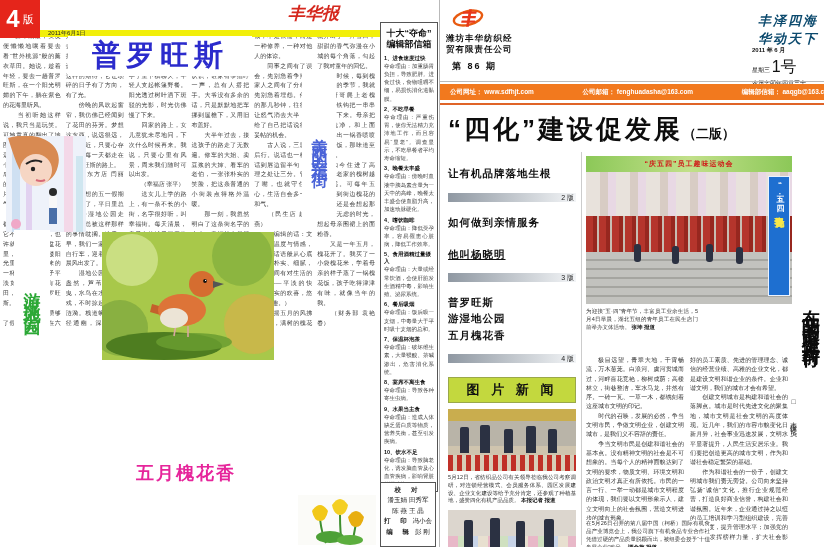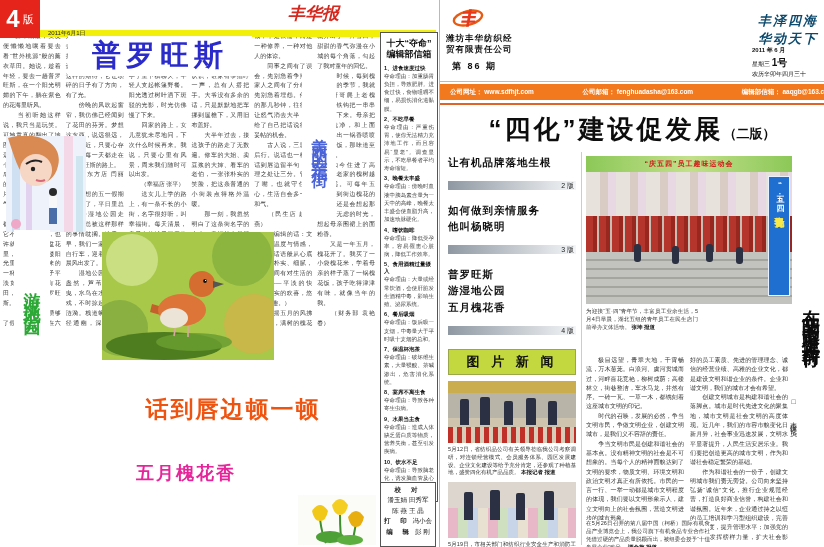--- a/index.html
+++ b/index.html
@@ -40,27 +40,27 @@
   .staffbox .lbl{font-weight:bold;letter-spacing:4px;}
   
   .divline{background:#b9b9b9;}
   .company{font-weight:bold;font-size:8.5px;line-height:1.3;color:#111;letter-spacing:1px;}
   .issue{font-weight:bold;font-size:9px;color:#111;letter-spacing:2px;}
   .bigtitle{color:#e32119;font-family:"Liberation Serif",serif;font-weight:900;font-size:52px;
             display:flex;justify-content:space-between;align-items:flex-start;}
   .slogan{color:#0c4a6e;font-family:"Liberation Serif",serif;font-style:italic;font-weight:bold;
           font-size:13px;line-height:1.4;letter-spacing:2px;}
   .dateblk{font-size:6px;color:#111;line-height:1.5;}
-  .dateblk .big{font-size:10px;font-weight:bold;margin-top:16px;}
+  .dateblk .big{font-size:16px;font-weight:normal;margin-top:16px;}
   .pinyin{display:flex;justify-content:space-between;font-family:"Liberation Serif",serif;
           font-size:9px;color:#222;letter-spacing:2px;}
   .obar{background:#f2791e;color:#fff;font-size:6.5px;font-weight:bold;display:flex;
         align-items:center;justify-content:space-between;padding:0 10px;}
   .redline{background:#e06428;}
-  .rp-head{font-size:26px;font-weight:bold;color:#0d0d0d;letter-spacing:3px;text-align:center;
+  .rp-head{font-size:26px;font-weight:bold;color:#0d0d0d;letter-spacing:3px;text-align:left;
            font-family:"Liberation Sans",sans-serif;}
   .rp-head .ref{font-size:13px;letter-spacing:0;}
   .idx-t{font-weight:bold;font-size:10.5px;color:#111;letter-spacing:1px;line-height:1.2;}
   .idx-bar{height:9px;background:linear-gradient(90deg,#8f98a2,#f3f5f7);position:relative;}
   .idx-bar span{position:absolute;right:2px;top:0;font-size:7px;color:#222;line-height:9px;}
   .picnews{background:#c3d83e;border:1px solid #9aa84a;display:flex;align-items:center;
            justify-content:center;font-weight:bold;font-size:13px;color:#111;letter-spacing:4px;}
   .cap{font-size:5.5px;color:#333;line-height:1.45;text-align:justify;}
   .cap b{color:#111;}
   .photo{overflow:hidden;position:relative;}
@@ -170,43 +170,40 @@
         <polygon points="111,49 122,52 111,56" fill="#555"></polygon>
         <circle cx="103" cy="49" r="1.9" fill="#111"></circle>
         <circle cx="103.6" cy="48.4" r="0.6" fill="#fff"></circle>
       </svg>
     </div>
 
     <div class="abs vtitle" style="left:302px;top:70px;width:34px;height:150px;">
       <span class="vtext t-blue">美丽的幸福街</span>
     </div>
 
-    <div class="abs t-orange" style="left:138px;top:394px;width:190px;height:30px;">
-      <span>话到唇边顿一顿</span>
-    </div>
 
     <div class="abs t-magenta" style="left:126px;top:460px;width:120px;height:26px;">
       <span>五月槐花香</span>
     </div>
 
     <div class="abs ovl" style="left:298px;top:495px;width:78px;height:50px;">
       <svg width="78" height="50" viewBox="0 0 78 50">
         <rect width="78" height="50" fill="#fbfbf8"></rect>
         <path d="M22,24 q2,16 6,24" stroke="#3f8f2f" stroke-width="2" fill="none"></path>
         <path d="M42,20 q0,18 2,28" stroke="#3f8f2f" stroke-width="2" fill="none"></path>
         <path d="M58,28 q-2,12 -4,20" stroke="#3f8f2f" stroke-width="2" fill="none"></path>
         <ellipse cx="32" cy="42" rx="14" ry="6" fill="#4da036"></ellipse>
         <ellipse cx="52" cy="45" rx="13" ry="5" fill="#5cae3e"></ellipse>
         <path d="M14,16 q8,-12 16,0 q-2,10 -8,10 q-6,0 -8,-10Z" fill="#f2c818"></path>
         <path d="M34,10 q8,-12 16,0 q-2,10 -8,10 q-6,0 -8,-10Z" fill="#f4cf22"></path>
         <path d="M50,22 q8,-12 16,0 q-2,10 -8,10 q-6,0 -8,-10Z" fill="#e8ae10"></path>
       </svg>
     </div>
 
-    <div class="abs sidebox" style="left:380px;top:32px;width:50px;height:462px;">
+    <div class="abs sidebox" style="left:380px;top:22px;width:50px;height:462px;">
       <div class="sb-title">
         <span>十大“夺命”</span><br>
         <span>编辑部信箱</span>
       </div>
       <div>
           <div class="sb-h">1、进食速度过快</div>
           <div class="sb-r">夺命理由：加重肠胃负担，导致肥胖。进食过快，食物咀嚼不细，易损伤消化道黏膜。</div>
         </div>
       <div>
           <div class="sb-h">2、不吃早餐</div>
@@ -294,26 +291,26 @@
       <span>公司邮箱： fenghuadasha@163.com</span>
       <span>编辑部信箱： aaqgb@163.com</span>
     </div>
     <div class="abs redline" style="left:0;top:103px;width:384px;height:2px;"></div>
 
     <div class="abs rp-head" style="left:8px;top:112px;width:368px;">
       <span>“四化”建设促发展</span><span class="ref">（二版）</span>
     </div>
 
     <div class="abs" style="left:8px;top:152px;width:128px;height:393px;">
-      <div class="idx-t" style="margin-top:4px;">让有机品牌落地生根</div>
+      <div class="idx-t" style="margin-top:16px;font-family:Liberation Serif, serif;">让有机品牌落地生根</div>
       <div class="idx-bar" style="margin-top:12px;">
         <span>2 版</span>
         </div>
       <div class="idx-t" style="margin-top:14px;">如何做到亲情服务</div>
-      <div class="idx-t" style="margin-top:4px;">他叫杨晓明</div>
+      <div class="idx-t" style="margin-top:20px;text-decoration:underline;">他叫杨晓明</div>
       <div class="idx-bar" style="margin-top:12px;">
         <span>3 版</span>
         </div>
       <div class="idx-t" style="margin-top:14px;">普罗旺斯</div>
       <div class="idx-t" style="margin-top:4px;">游湿地公园</div>
       <div class="idx-t" style="margin-top:4px;">五月槐花香</div>
       <div class="idx-bar" style="margin-top:12px;">
         <span>4 版</span>
         </div>
       <div class="picnews" style="margin-top:14px;height:24px;">

